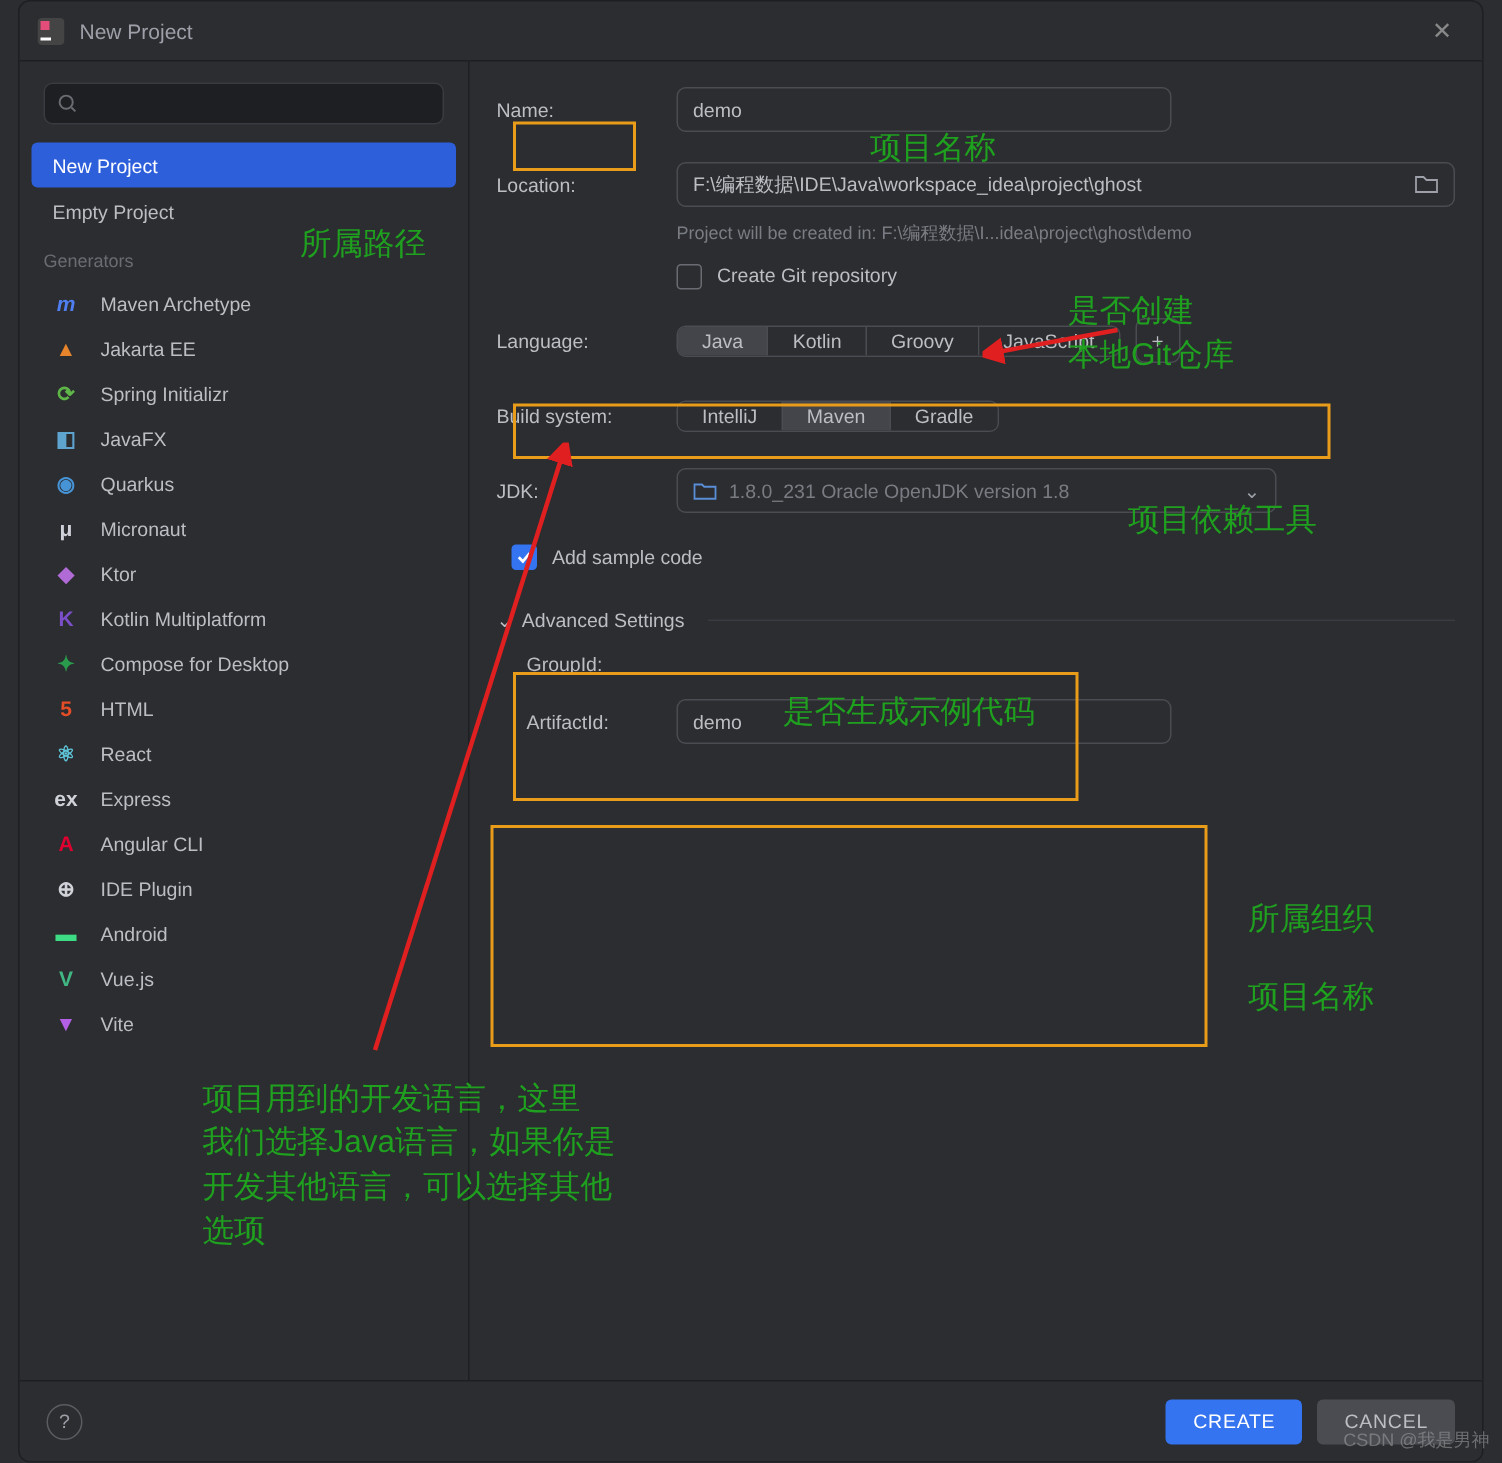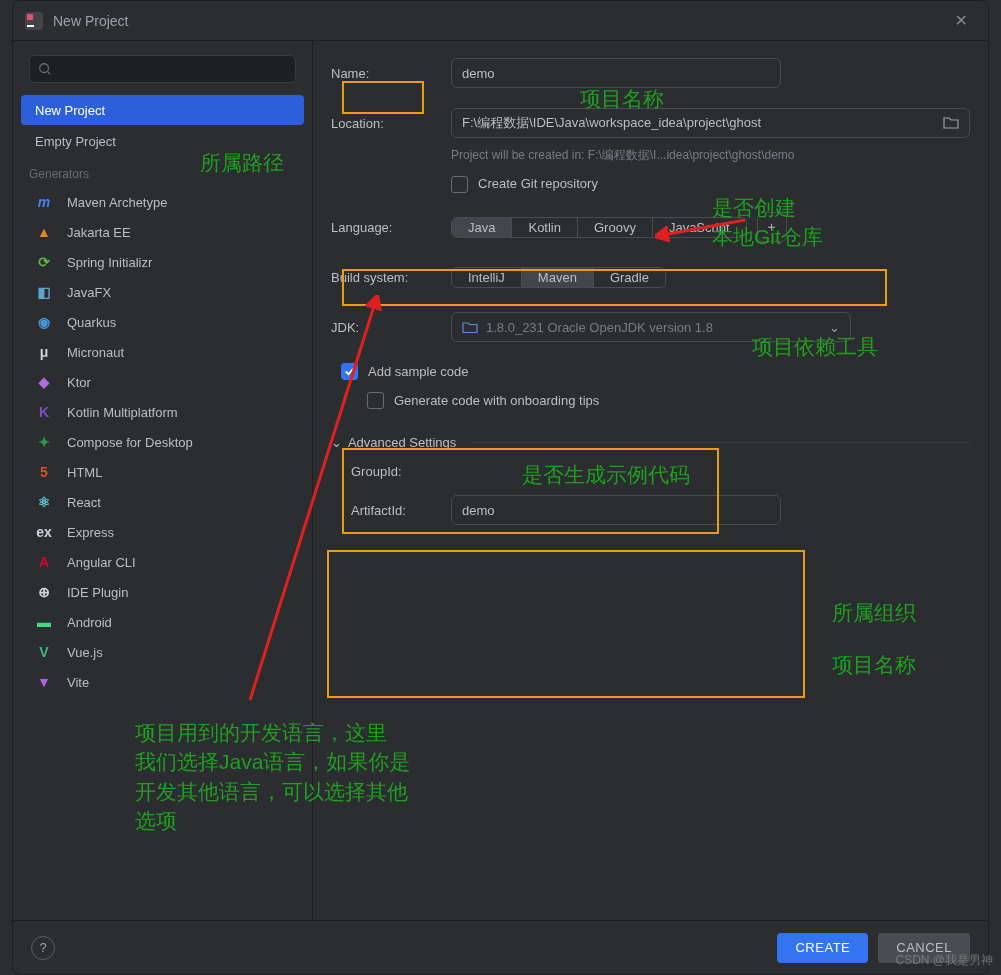--- a/index.html
+++ b/index.html
@@ -424,24 +424,20 @@
       </div>
 
       <div style="margin:20px 0 10px 0">
         <div style="display:flex;align-items:center;gap:10px;margin-bottom:12px;margin-left:10px">
           <div class="checkbox checked">
             <svg width="11" height="11" viewBox="0 0 12 12">
                 <path d="M2 6 l3 3 l5 -6" stroke="#fff" stroke-width="2" fill="none"></path>
               </svg>
           </div>
           <span>Add sample code</span>
-        </div>
-        <div style="display:flex;align-items:center;gap:10px;margin-left:36px">
-          <div class="checkbox"></div>
-          <span>Generate code with onboarding tips</span>
         </div>
       </div>
 
       <div class="adv-header" style="margin-top:26px">
         <span>⌄</span>
         <span>Advanced Settings</span>
         <div class="adv-line"></div>
       </div>
       <div class="sub-row">
         <div class="sub-label">GroupId:</div>

